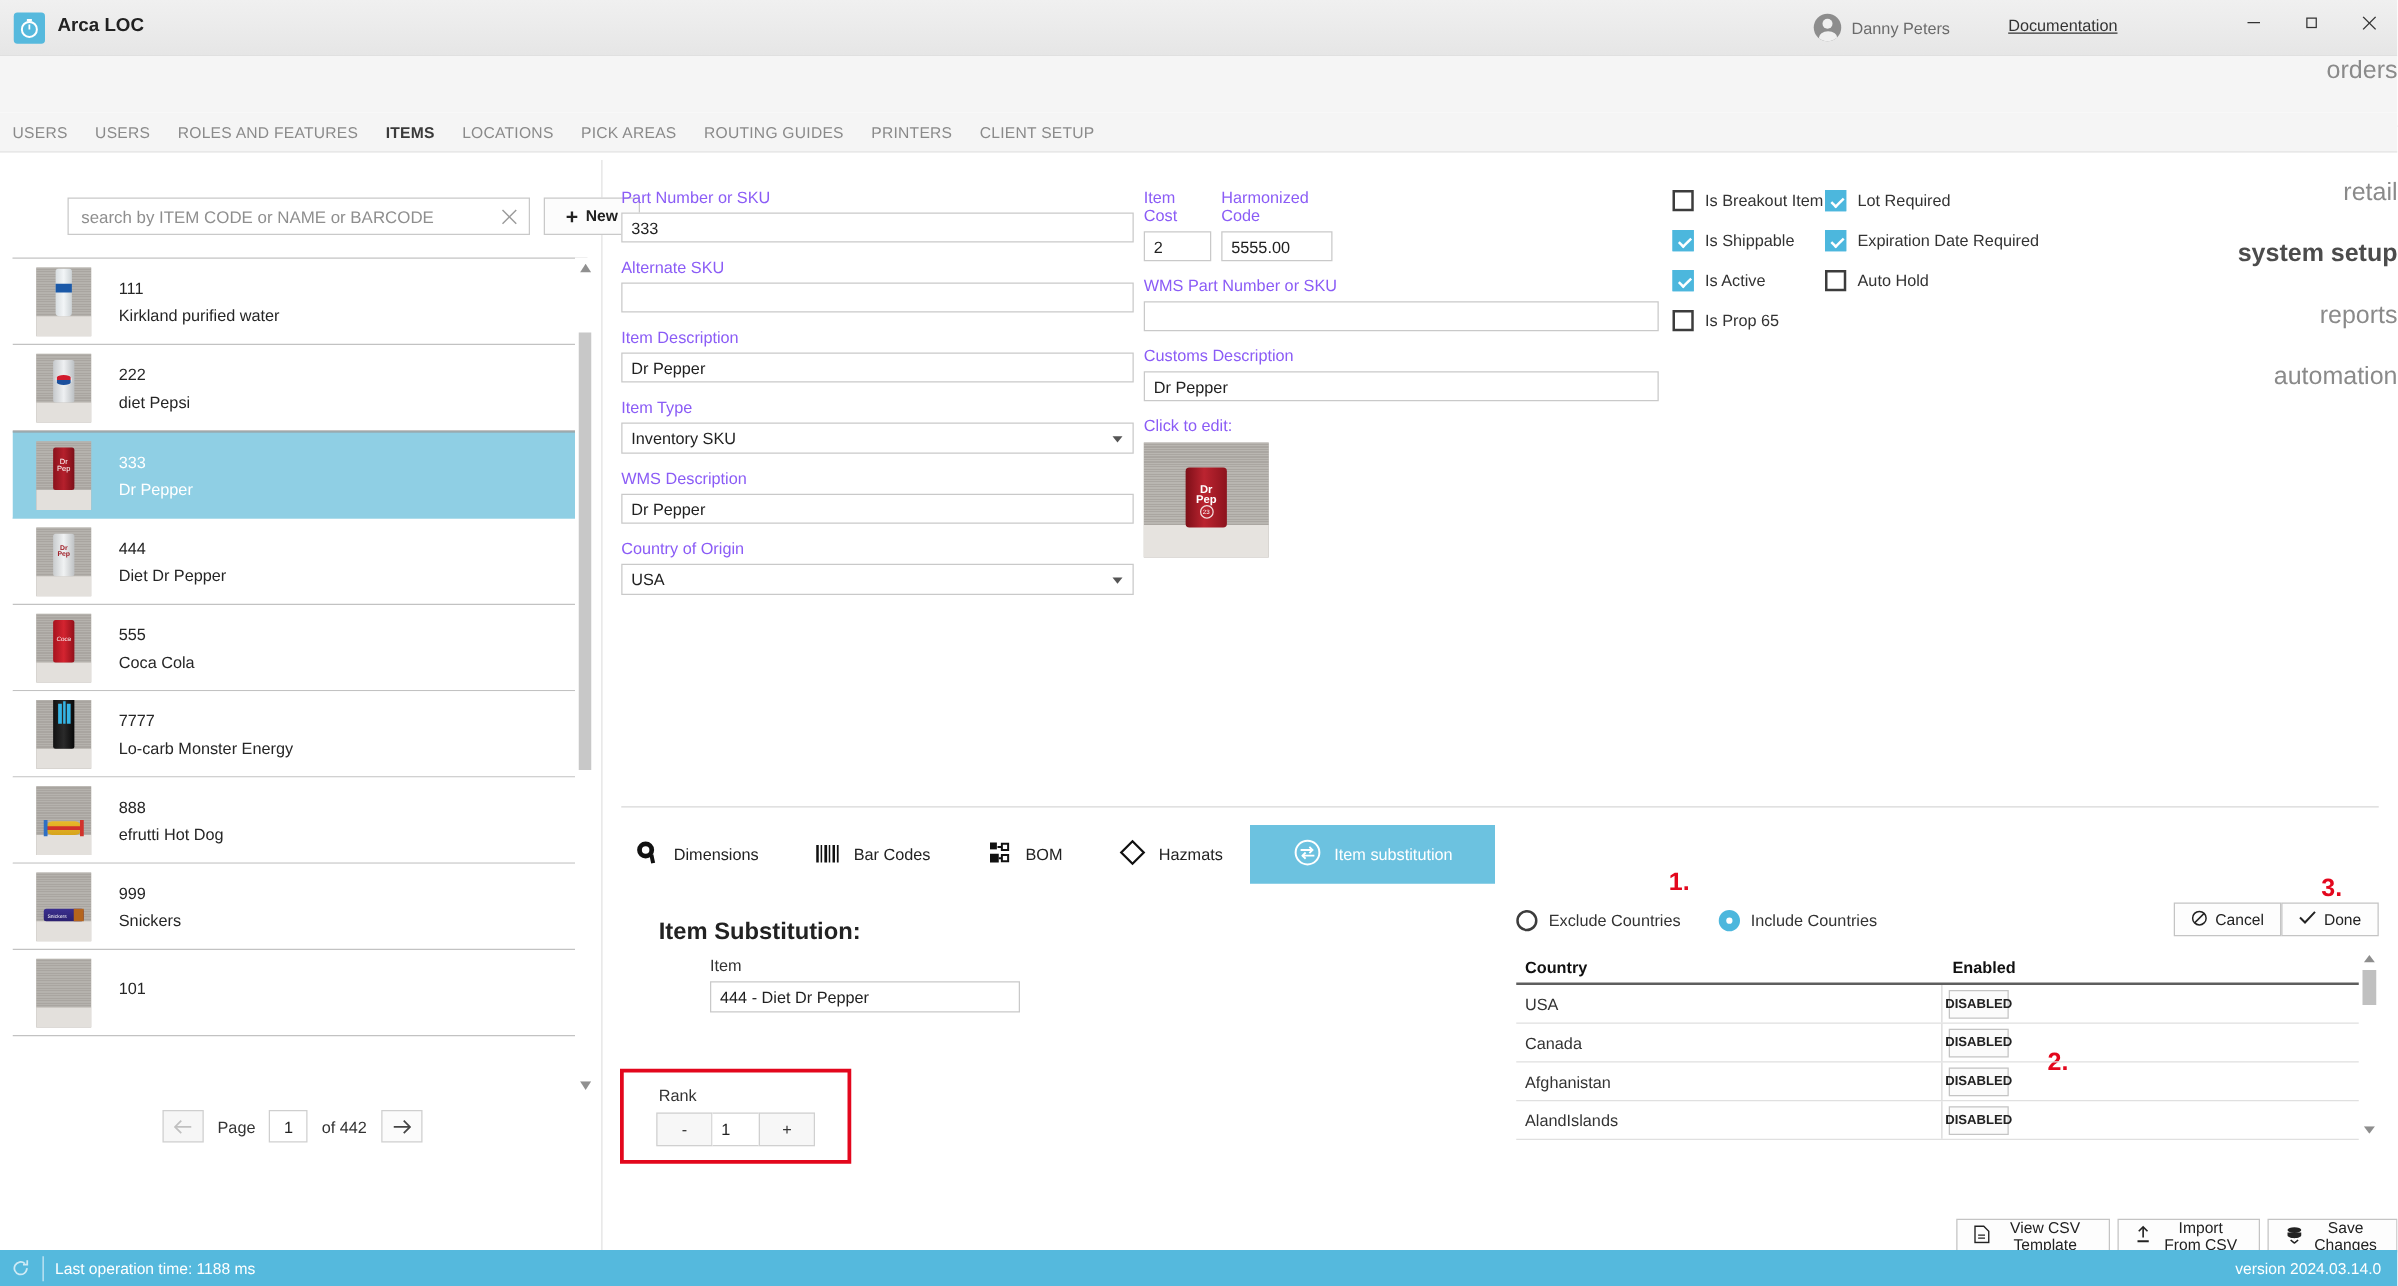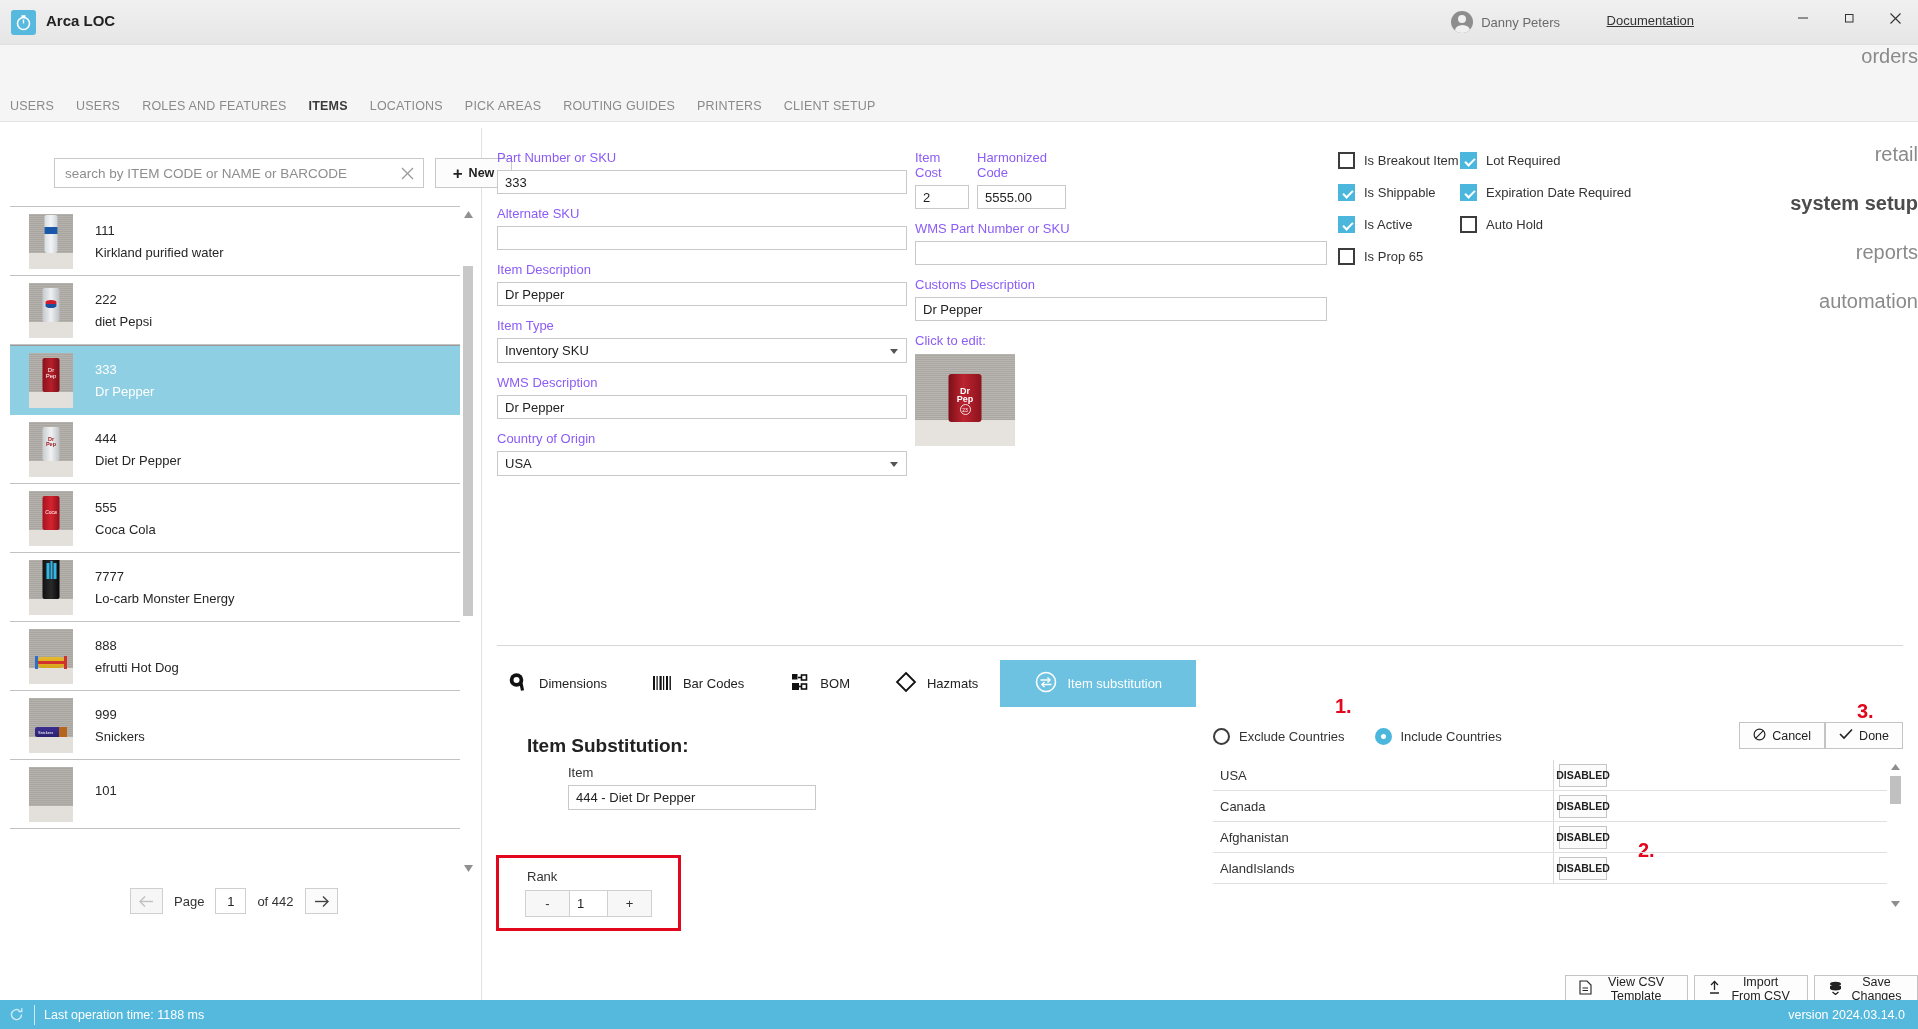--- a/index.html
+++ b/index.html
@@ -762,20 +762,24 @@
         <span>
           <svg width="14" height="12" viewBox="0 0 14 12">
               <polyline points="1,6 5,10 13,1.5" fill="none" stroke="#222" stroke-width="1.6"></polyline>
             </svg>
         </span>
         <span>Done</span>
       </div>
     </div>
 
     <div class="ctable">
+      <div class="ct-head">
+        <div class="ct-h1">Country</div>
+        <div class="ct-h2">Enabled</div>
+      </div>
       <div class="ct-row">
         <div class="ct-vline"></div>
         <div class="ct-c1">USA</div>
         <div class="ct-c2">
             <div class="dis-btn">DISABLED</div>
           </div>
       </div>
       <div class="ct-row">
         <div class="ct-vline"></div>
         <div class="ct-c1">Canada</div>

